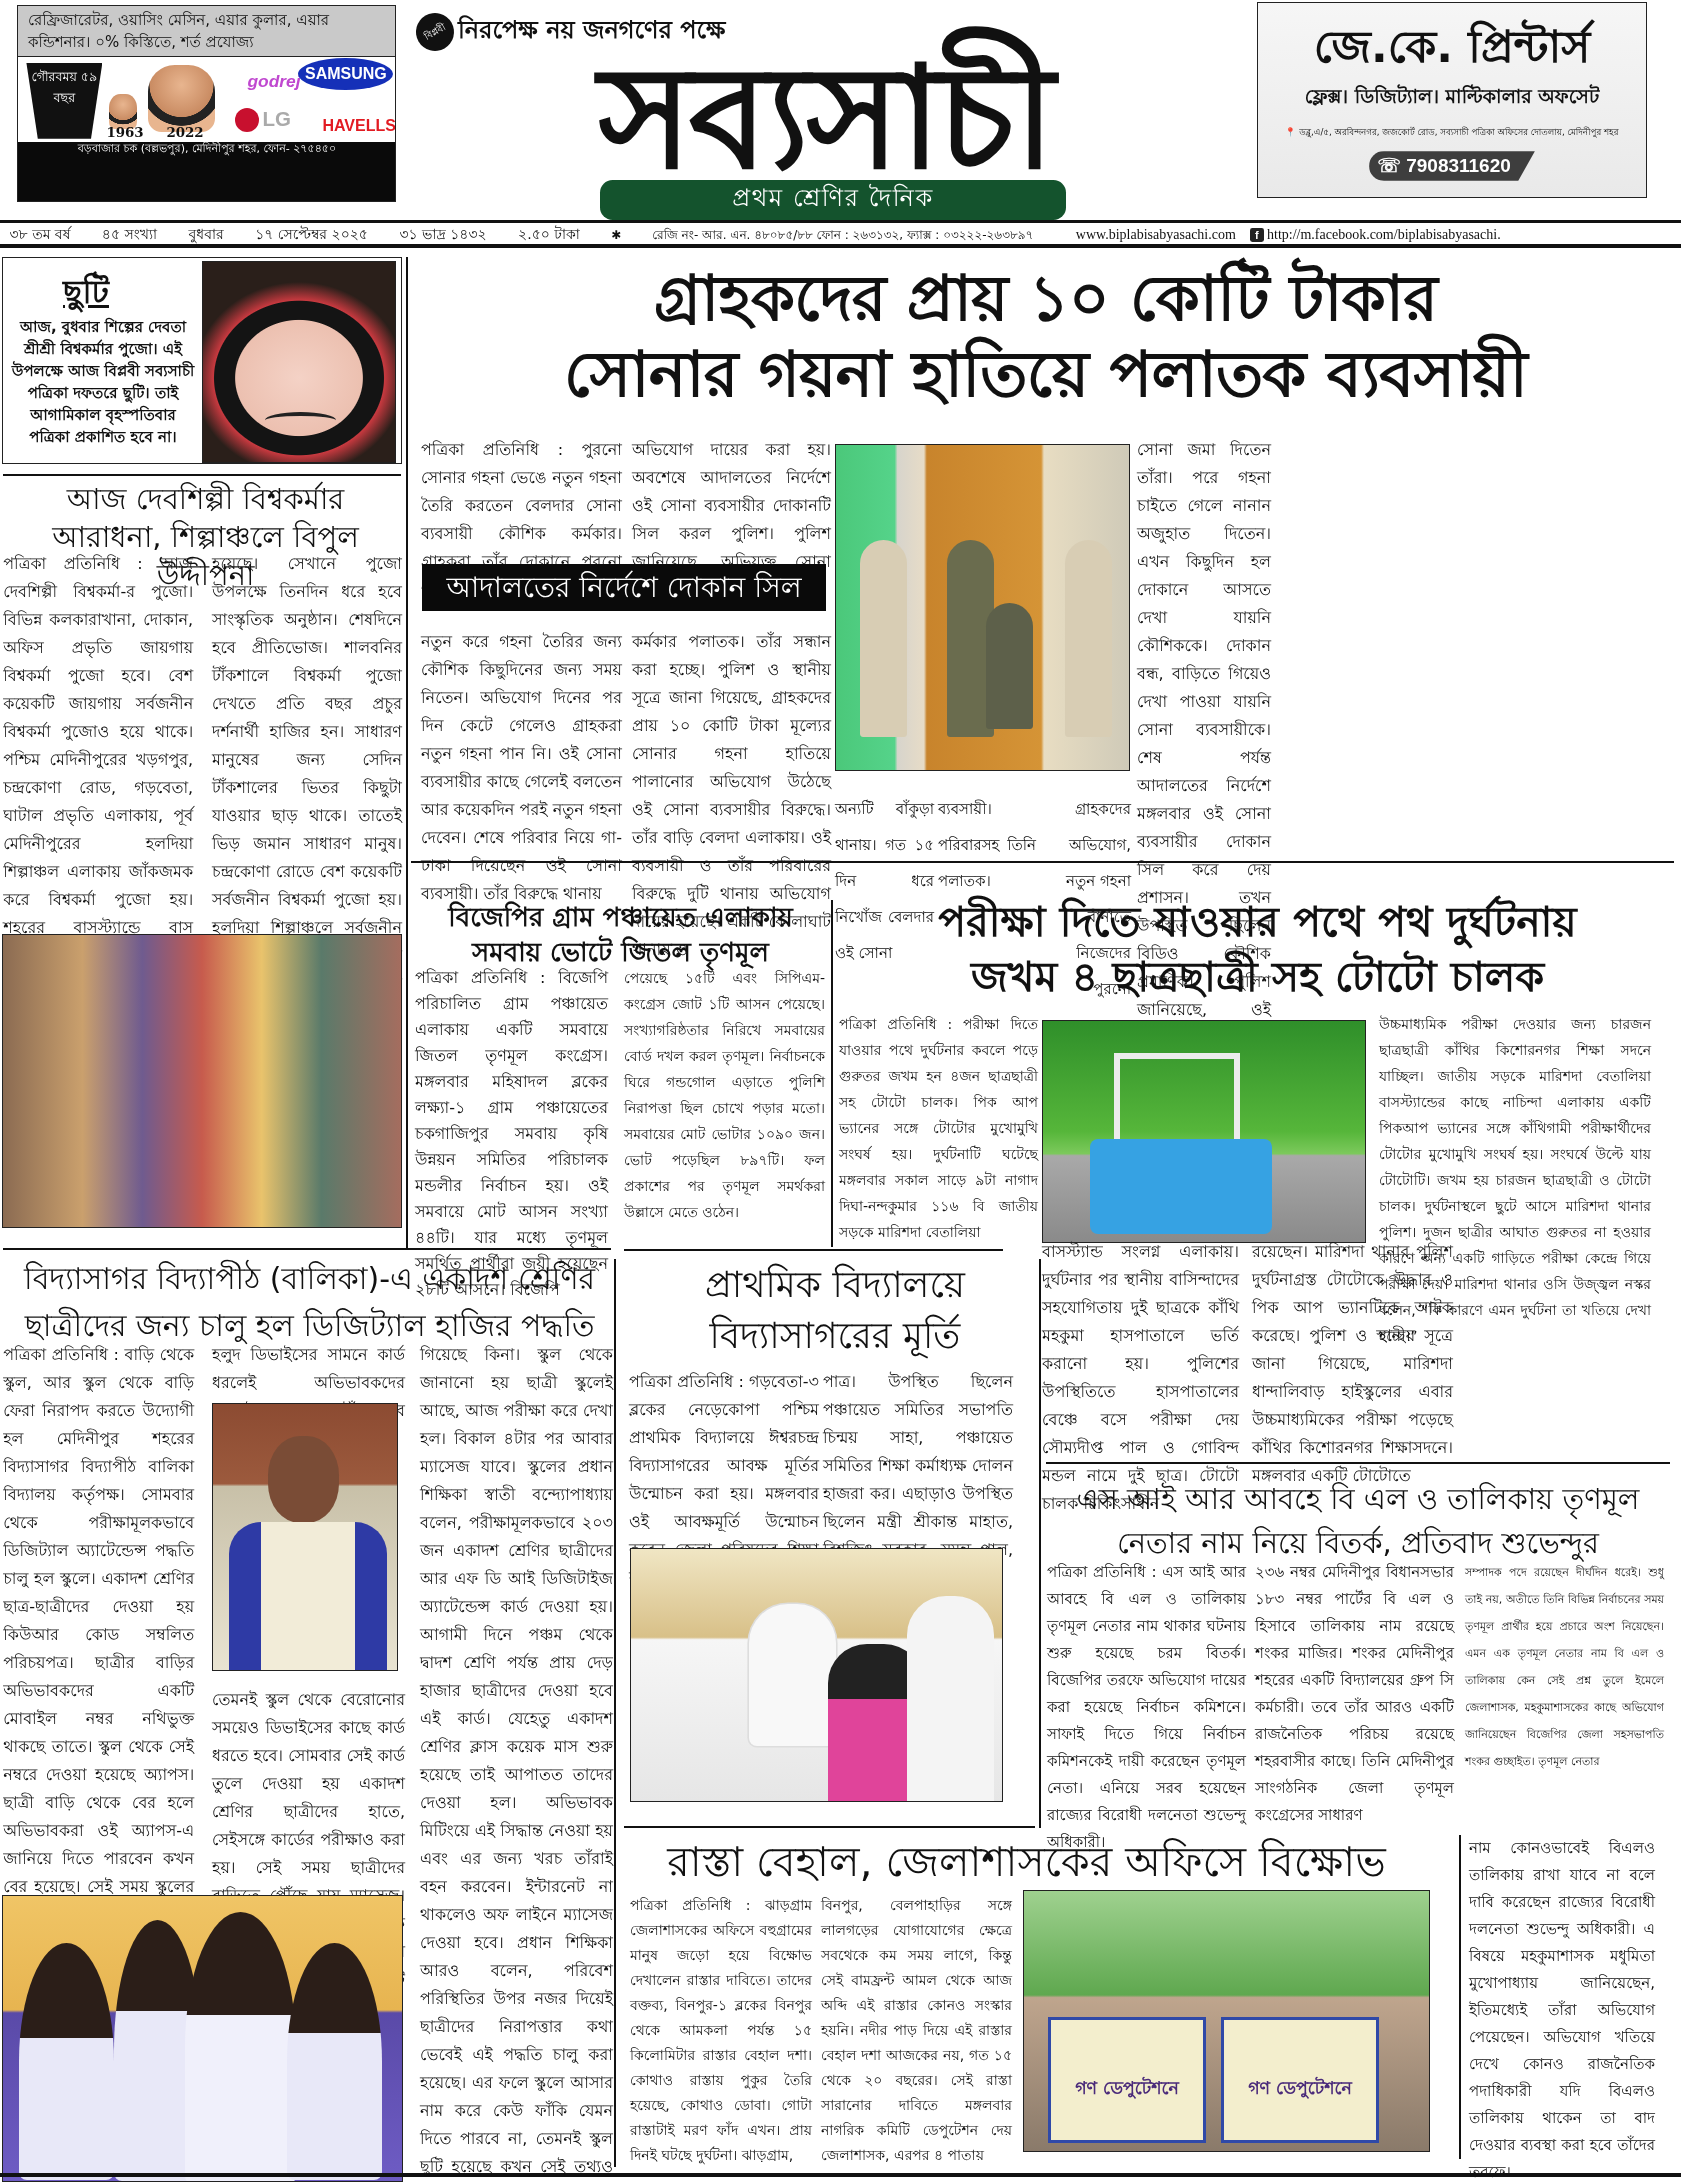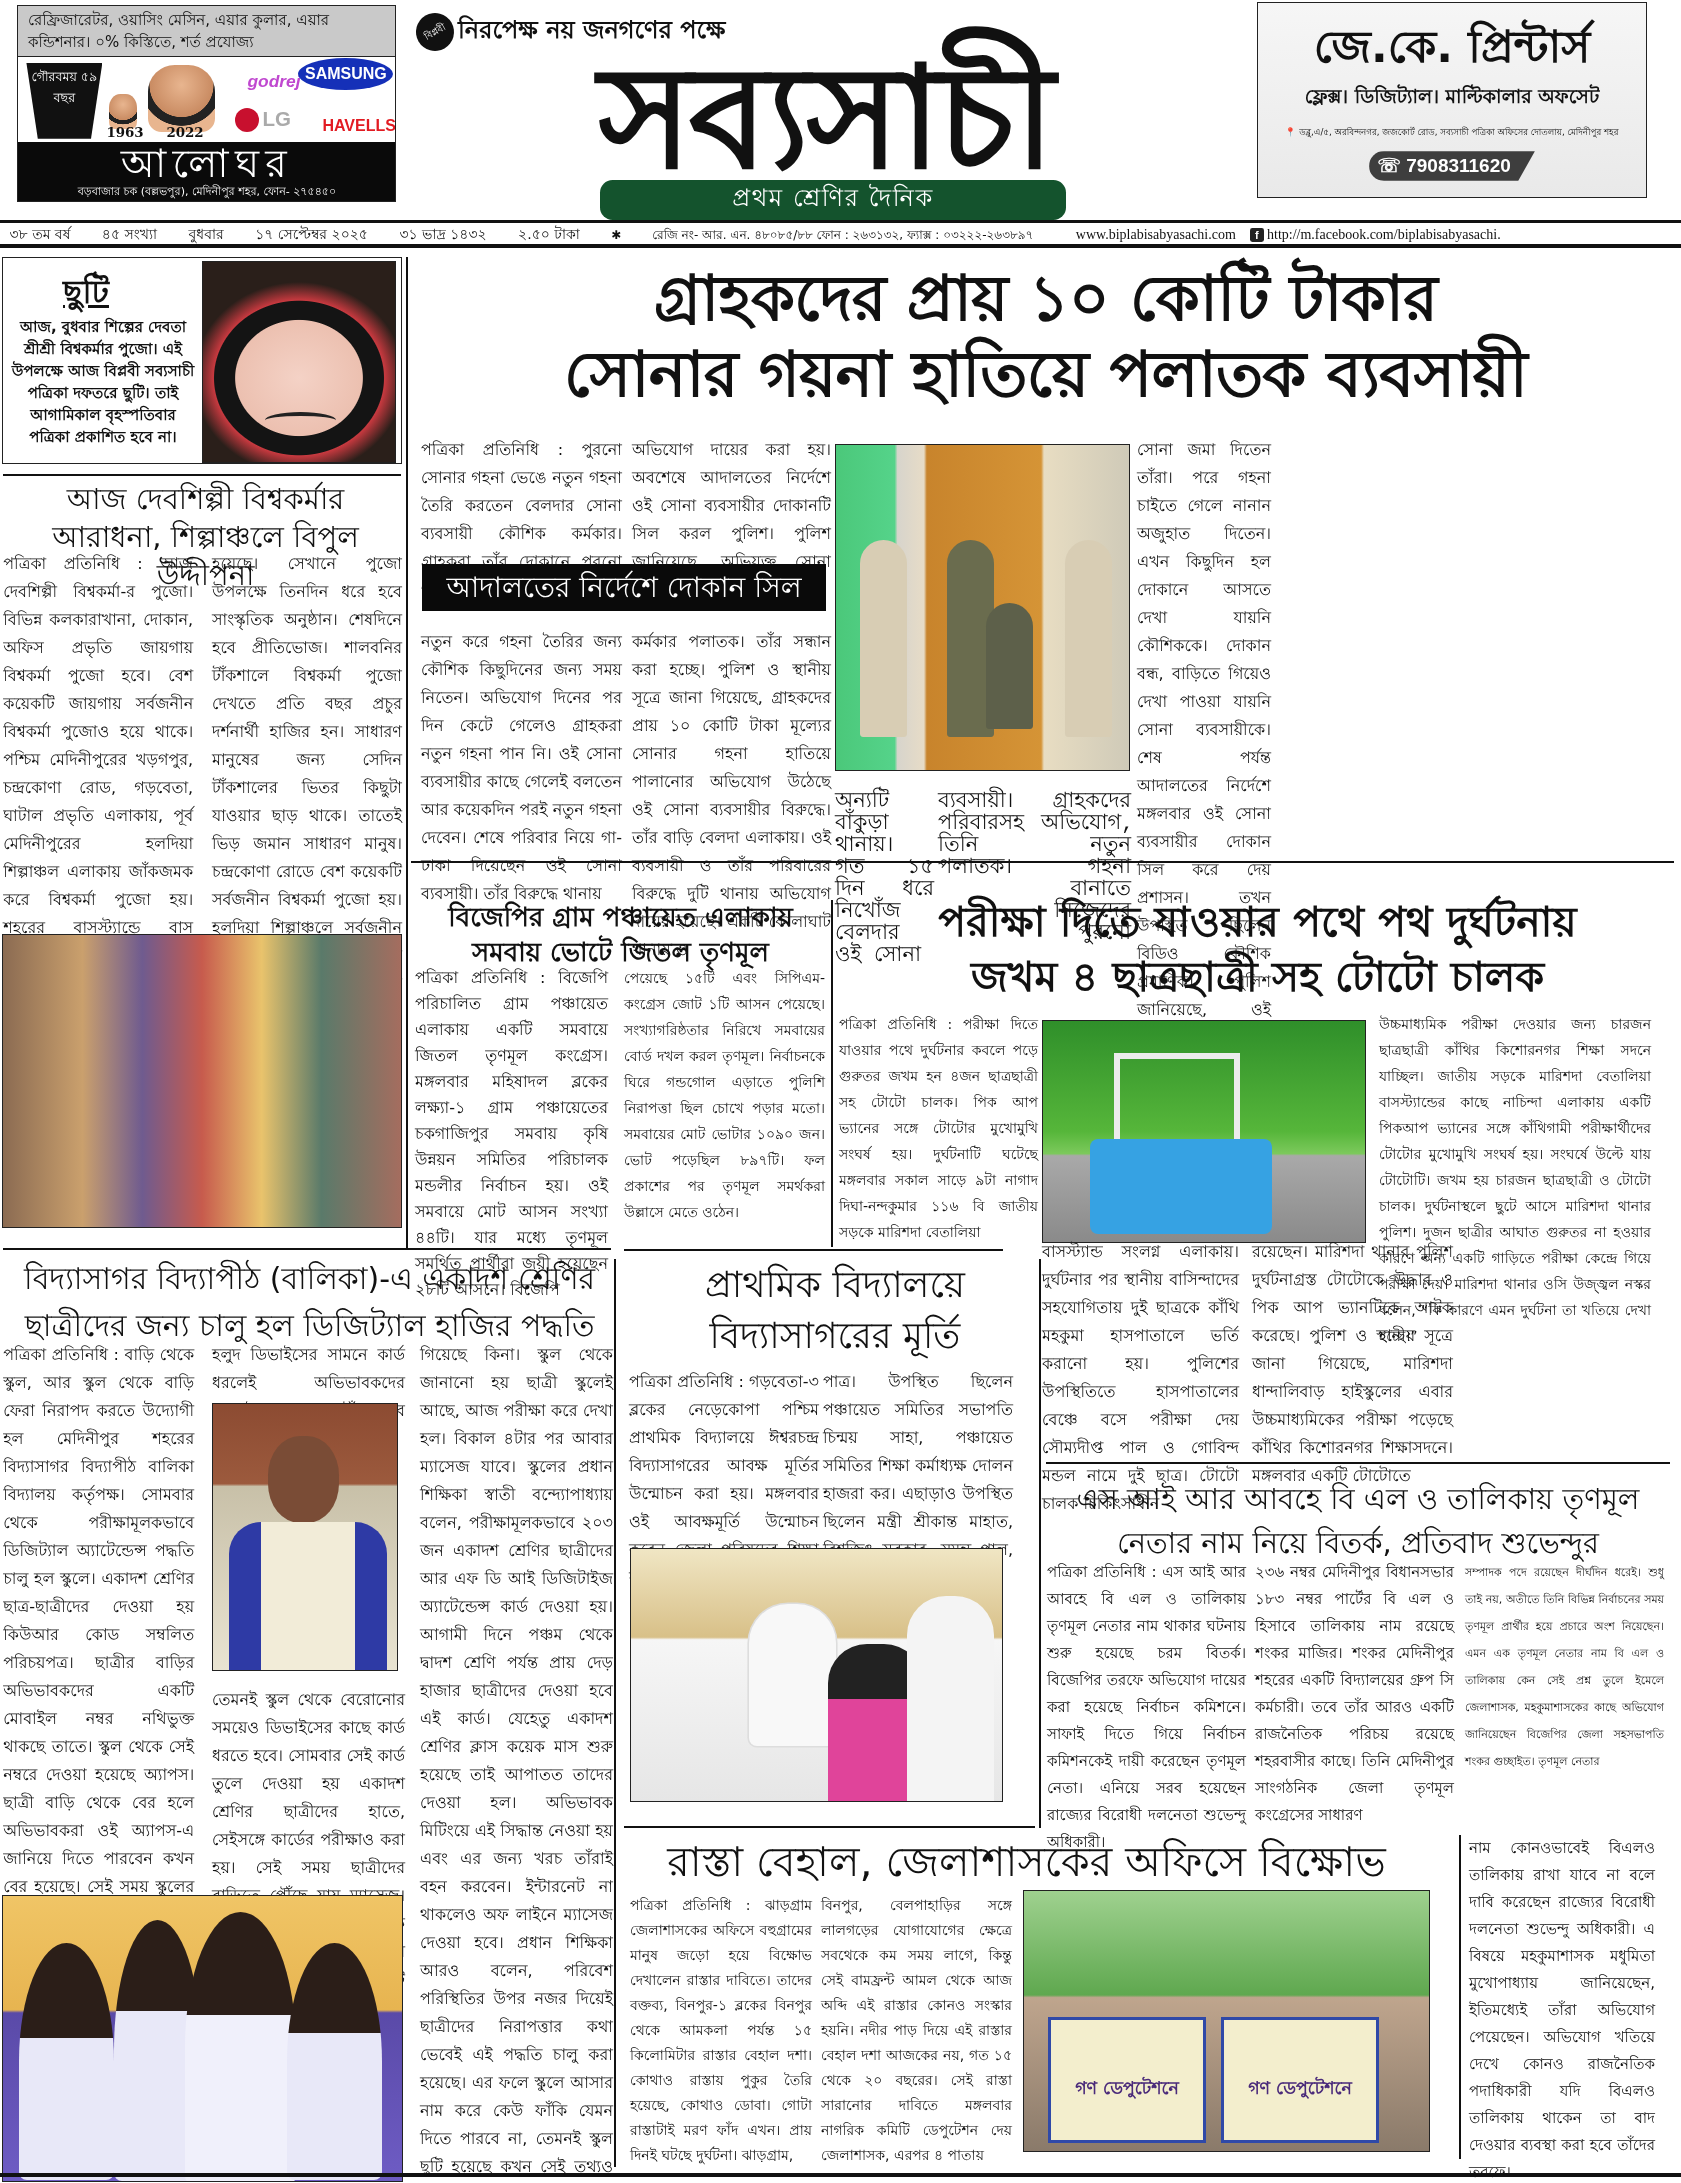--- a/index.html
+++ b/index.html
@@ -5,21 +5,21 @@
   * { box-sizing: border-box; margin: 0; padding: 0; }
   html, body { width: 1681px; height: 2183px; background: #fff; overflow: hidden; }
   body { font-family: "DejaVu Sans", "Liberation Sans", sans-serif; color: #111; position: relative; }
   .abs { position: absolute; }
   .body-text { font-size: 16px; line-height: 28px; text-align: justify; color: #111; }
   .col { position: absolute; }
   .hl { font-family: "DejaVu Sans", sans-serif; color: #111; text-align: center; }
   .rule-h { position: absolute; height: 2.4px; background: #111; }
   .rule-v { position: absolute; width: 1.6px; background: #111; }
   .photo { position: absolute; border: 1.6px solid #222; overflow: hidden; }
-  .caption { font-size: 21px; line-height: 22px; font-family: Liberation Mono, monospace; }
+  .caption { font-size: 15px; line-height: 36px; }
 
   
   #ad-left { left: 17.4px; top: 4.7px; width: 379px; height: 197px; border: 1.6px solid #222; overflow: hidden; }
   #ad-left .bubble { position: absolute; left: 0; top: 0; width: 377px; height: 51px; background: #c9c9c9; font-size: 15px; line-height: 22px; padding: 3.2px 9.5px; border-bottom: 1.6px solid #222; }
   #ad-left .badge { position: absolute; left: 8px; top: 57px; width: 76px; height: 76px; background: #111; color: #fff; font-size: 12.6px; line-height: 20.5px; text-align: center; padding-top: 4.7px; clip-path: polygon(0 0,100% 0,85% 100%,15% 100%); }
   #ad-left .sumo { position: absolute; background: radial-gradient(circle at 50% 30%, #e8b58f 0%, #c98b62 55%, #222 56%, #222 70%, #e8b58f 71%); border-radius: 40% 40% 20% 20%; }
   #ad-left .year { position: absolute; font-family: "DejaVu Serif", serif; font-weight: bold; font-size: 13.4px; }
   #ad-left .brand { position: absolute; font-weight: bold; font-family: "Liberation Sans", sans-serif; }
   #ad-left .shopname { position: absolute; left: 0; top: 136px; width: 377px; height: 60px; background: #0a0a0a; color: #fff; text-align: center; }
   #ad-left .shopname .big { font-size: 39px; line-height: 43px; letter-spacing: 6.3px; }
@@ -130,21 +130,20 @@
   <div class="badge">গৌরবময় ৫৯ বছর</div>
   <div class="sumo" style="left:91px;top:88px;width:28px;height:35px;"></div>
   <div class="year" style="left:88px;top:118px;">1963</div>
   <div class="sumo" style="left:130px;top:59px;width:67px;height:67px;"></div>
   <div class="year" style="left:148px;top:118px;">2022</div>
   <div class="brand" style="left:229px;top:65px;color:#c048d0;font-style:italic;font-size:17.4px;">godrej</div>
   <div class="brand" style="left:280px;top:52px;width:95px;height:32px;border-radius:50%;background:#1530b8;color:#fff;font-size:16px;text-align:center;line-height:32px;">SAMSUNG</div>
   <div class="brand" style="left:217px;top:101px;font-size:20.5px;color:#aaa;"><span style="display:inline-block;width:24px;height:24px;border-radius:50%;background:#c8102e;vertical-align:middle;margin-right:3.2px;"></span><span>LG</span></div>
   <div class="brand" style="left:304px;top:111px;color:#e21b22;font-size:16px;">HAVELLS</div>
   <div class="shopname">
-    <div class="big">আলোঘর</div>
     <div class="addr">বড়বাজার চক (বল্লভপুর), মেদিনীপুর শহর, ফোন- ২৭৫৪৫০</div>
   </div>
 </div>
 
 <div id="mast-tagline-badge" class="abs">বিপ্লবী</div>
 <div id="mast-tagline" class="abs">নিরপেক্ষ নয় জনগণের পক্ষে</div>
 <div id="mast-title" class="abs">সব্যসাচী</div>
 <div id="mast-sub" class="abs">প্রথম শ্রেণির দৈনিক</div>
 
 <div id="ad-right" class="abs">

